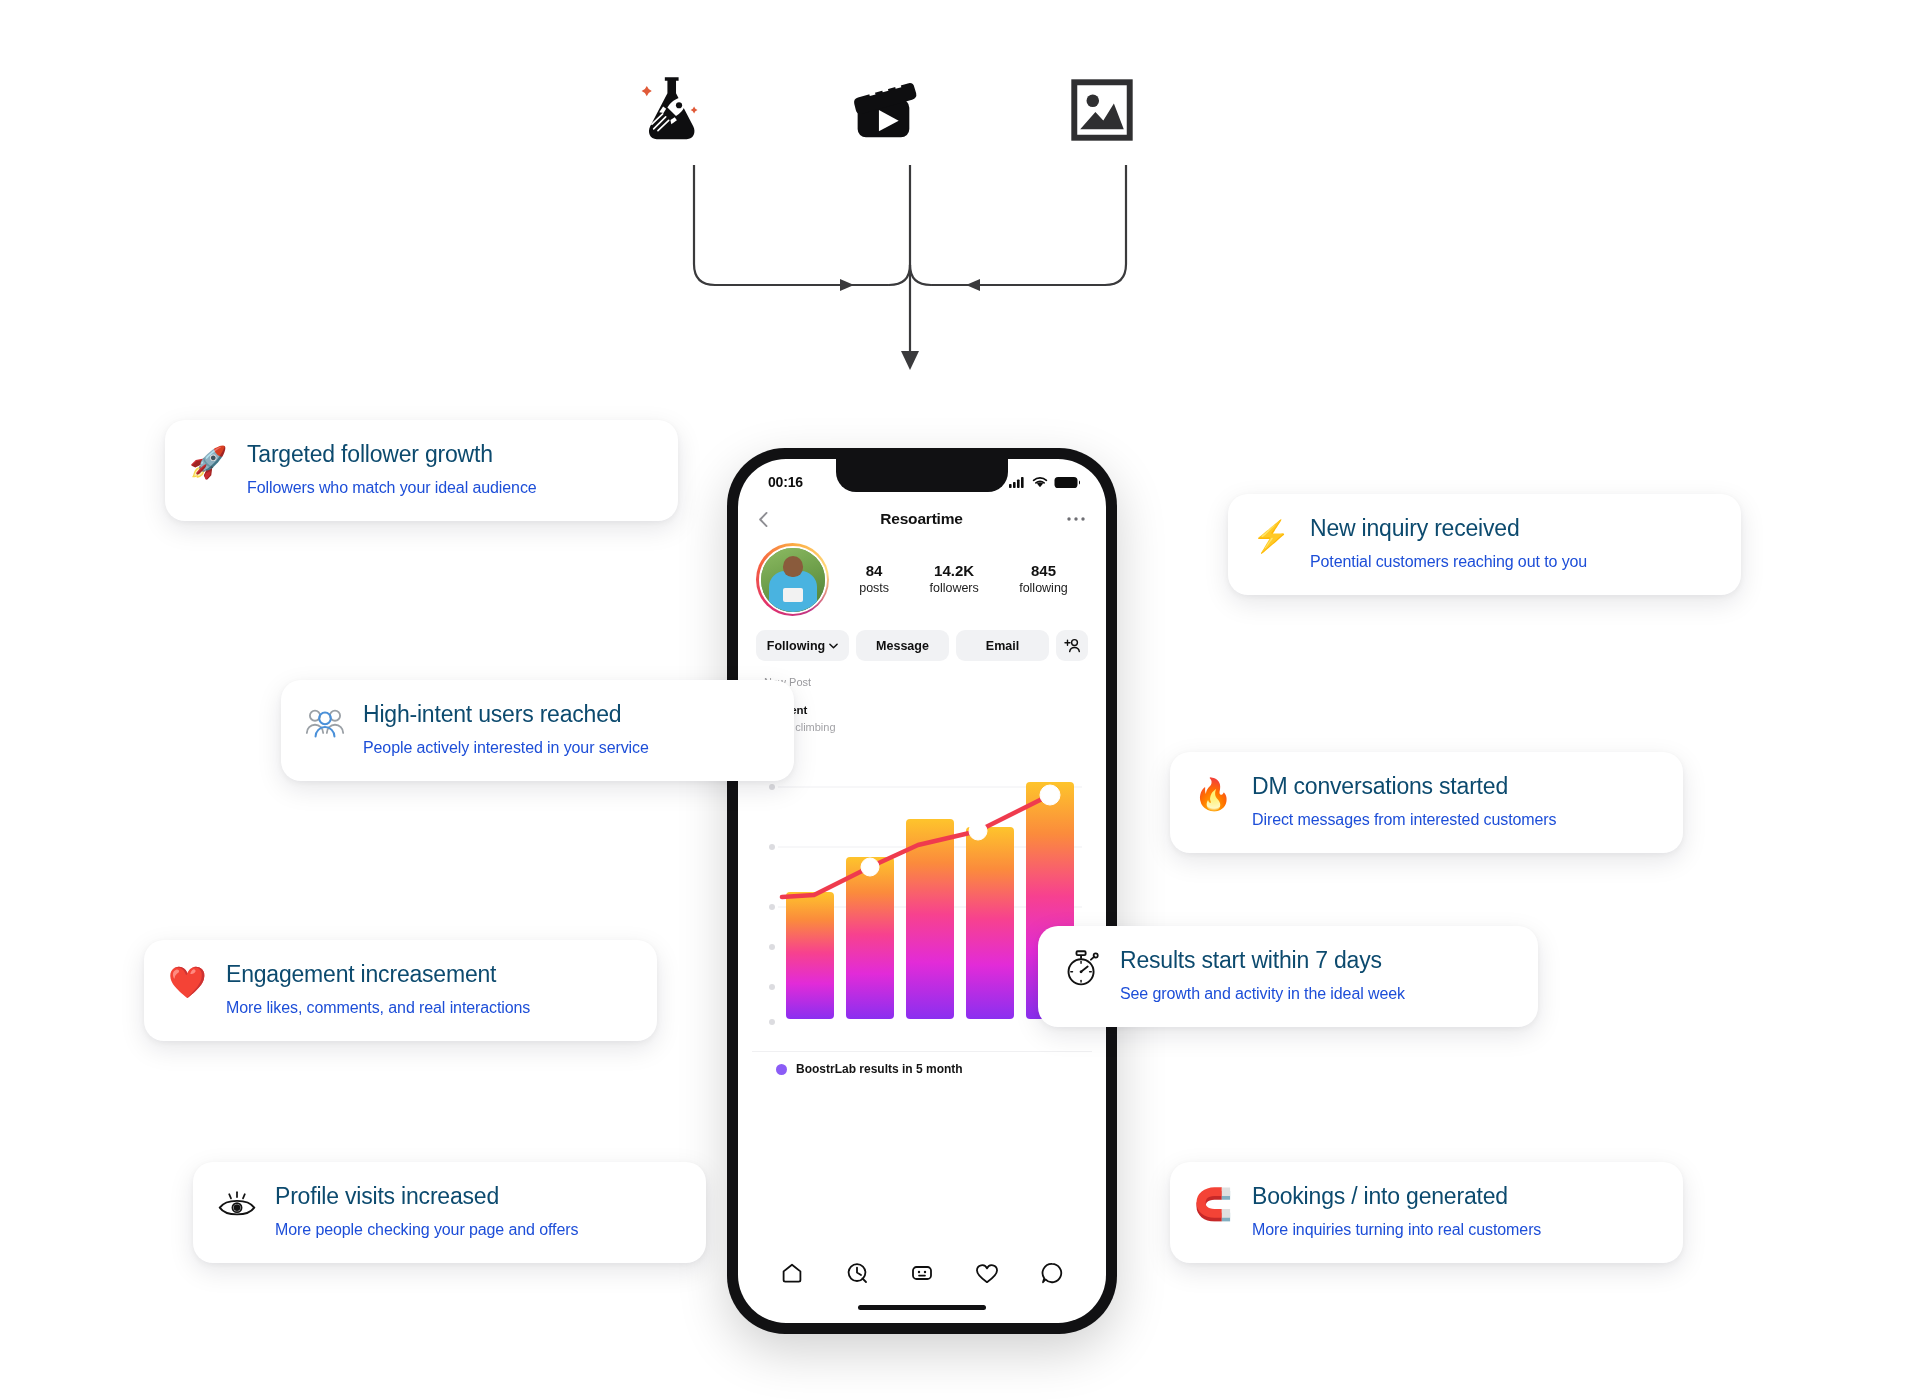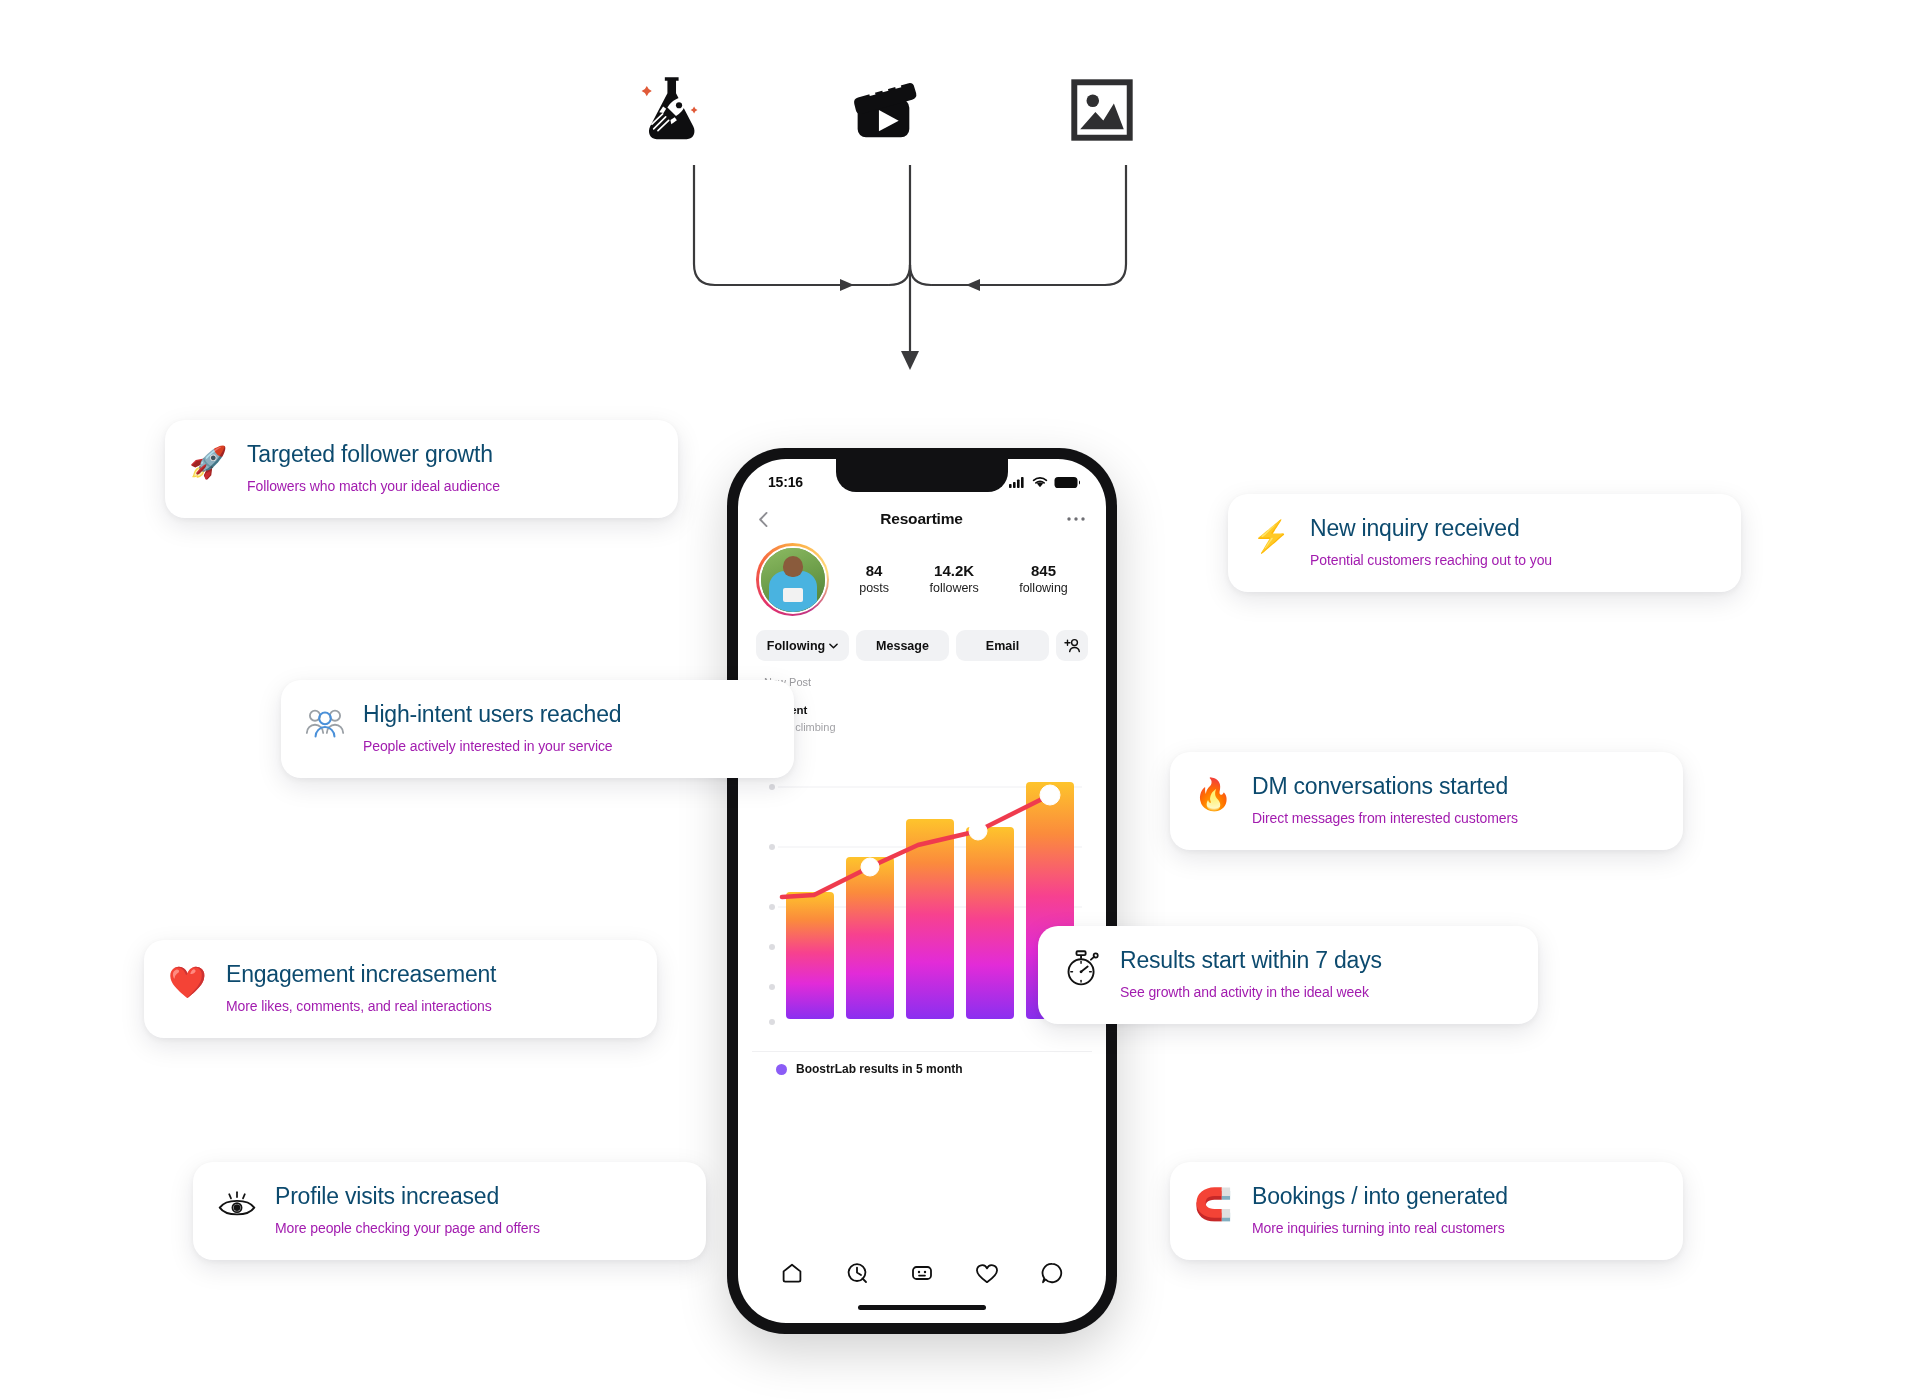--- a/index.html
+++ b/index.html
@@ -280,22 +280,22 @@
   }
   .card-body { flex: 1 1 auto; }
   .card-title {
     font-size: 23px;
     color: #0c4a6e;
     line-height: 1.22;
     margin-bottom: 8px;
     letter-spacing: -0.2px;
   }
   .card-sub {
-    font-size: 14px;
-    color: #a21caf;
+    font-size: 16px;
+    color: #1d4ed8;
     line-height: 1.45;
     letter-spacing: -0.1px;
   }
 
   
   #card-targeted-follower-growth { left: 165px;  top: 420px;  width: 513px; }
   #card-high-intent-users        { left: 281px;  top: 680px;  width: 513px; }
   #card-engagement               { left: 144px;  top: 940px;  width: 513px; }
   #card-profile-visits           { left: 193px;  top: 1162px; width: 513px; }
   #card-new-inquiry              { left: 1228px; top: 494px;  width: 513px; }
@@ -363,21 +363,21 @@
     <path d="M160 114 L174 120 L160 126 Z" fill="#3a3a3c"></path>
     <path d="M300 114 L286 120 L300 126 Z" fill="#3a3a3c"></path>
     <path d="M221 186 L239 186 L230 205 Z" fill="#3a3a3c"></path>
   </svg>
 
   <div class="phone">
     <div class="phone-screen">
       <div class="notch"></div>
 
       <div class="statusbar">
-        <div class="status-time">15:16</div>
+        <div class="status-time">00:16</div>
         <div class="status-right">
           <svg width="17" height="12" viewBox="0 0 17 12">
             <rect x="0" y="8" width="2.6" height="4" rx="0.8" fill="#0d0d0d"></rect>
             <rect x="4" y="6" width="2.6" height="6" rx="0.8" fill="#0d0d0d"></rect>
             <rect x="8" y="3.5" width="2.6" height="8.5" rx="0.8" fill="#0d0d0d"></rect>
             <rect x="12" y="1" width="2.6" height="11" rx="0.8" fill="#0d0d0d"></rect>
           </svg>
           <svg width="16" height="12" viewBox="0 0 16 12">
             <path d="M8 11.2 L4.9 7.6 a4.6 4.6 0 0 1 6.2 0 Z" fill="#0d0d0d"></path>
             <path d="M1.6 4.3 a9.6 9.6 0 0 1 12.8 0" stroke="#0d0d0d" stroke-width="1.7" fill="none" stroke-linecap="round"></path>

